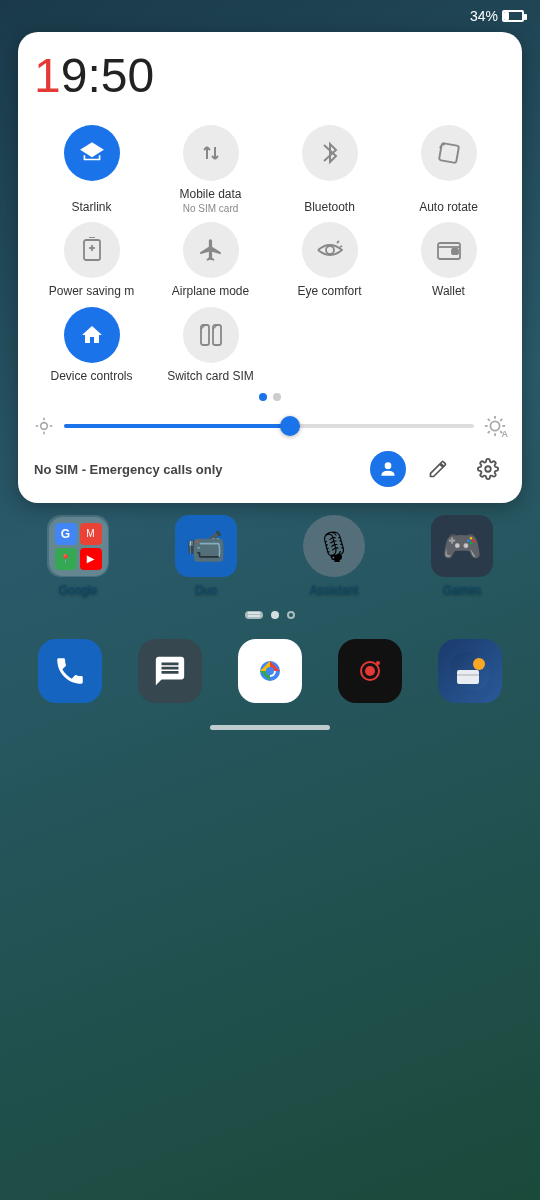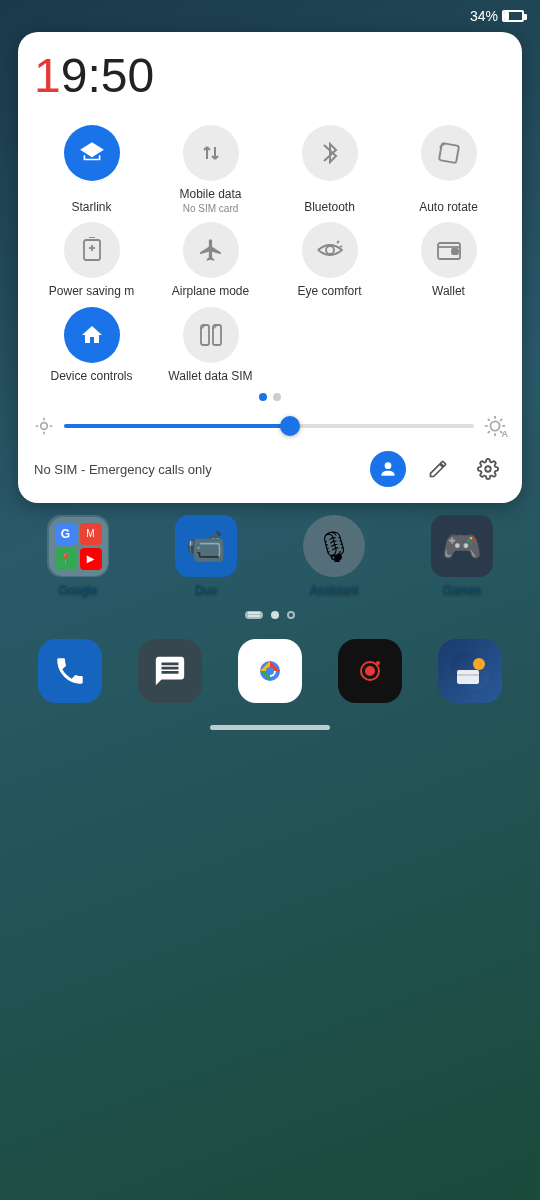--- a/index.html
+++ b/index.html
@@ -169,20 +169,21 @@
     .brightness-icon-right {
       font-size: 18px;
       color: #888;
       position: relative;
     }
     
     .qs-bottom-row {
       display: flex;
       align-items: center;
       justify-content: space-between;
+      font-weight: bold;
     }
     .sim-text {
       font-size: 13px;
       color: #444;
       flex: 1;
     }
     .qs-actions {
       display: flex;
       gap: 14px;
       align-items: center;
@@ -423,21 +424,21 @@
 
     <div class="qs-tile">
       <div class="qs-icon-circle">
         <svg width="26" height="24" viewBox="0 0 26 24" fill="none" stroke="#888" stroke-width="1.8">
           <rect x="3" y="2" width="8" height="20" rx="2"></rect>
           <path d="M3 6 L7 2" stroke-width="1.5"></path>
           <rect x="15" y="2" width="8" height="20" rx="2"></rect>
           <path d="M15 6 L19 2" stroke-width="1.5"></path>
         </svg>
       </div>
-      <span class="qs-label">Wallet data SIM</span>
+      <span class="qs-label">Switch card SIM</span>
     </div>
 
   </div>
 
   <div class="page-dots">
     <div class="dot active"></div>
     <div class="dot"></div>
   </div>
 
   <div class="brightness-row">

